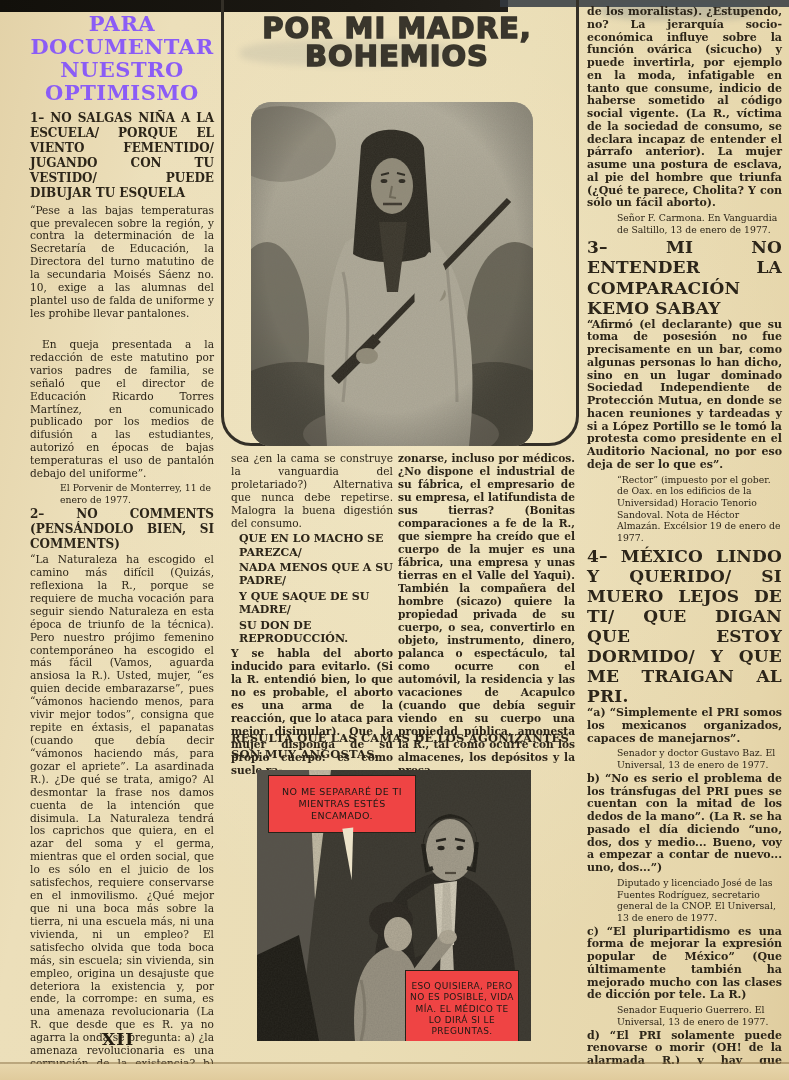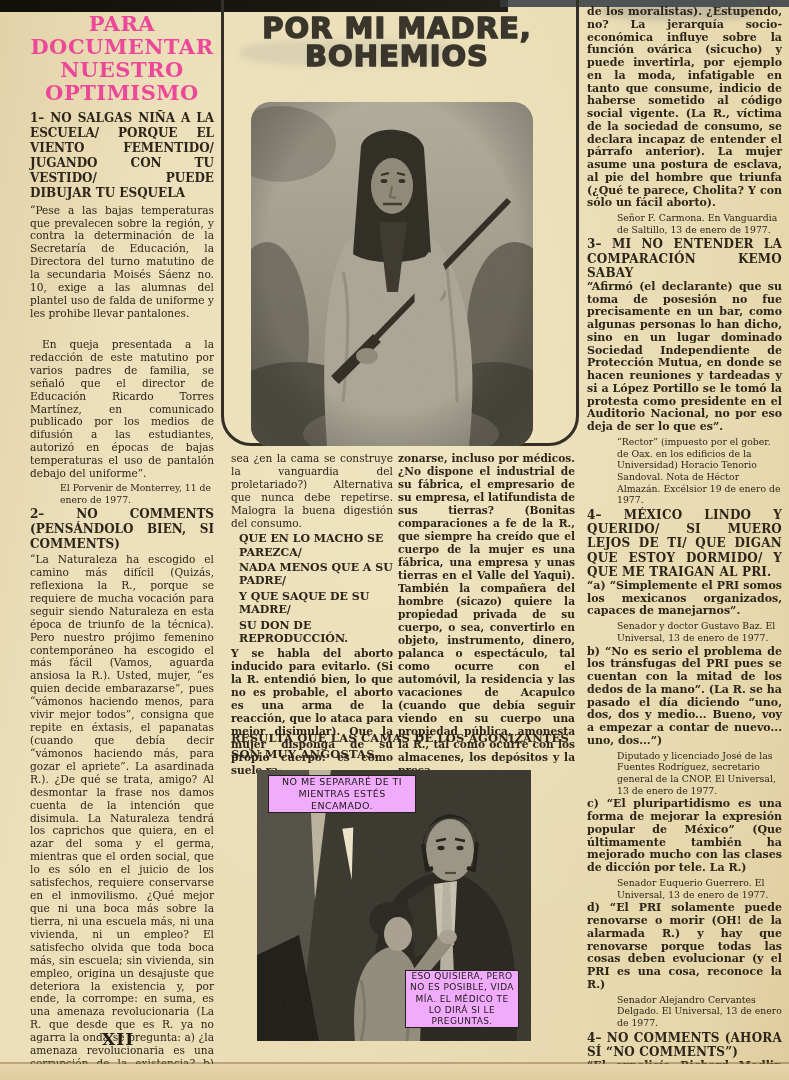--- a/index.html
+++ b/index.html
@@ -11,21 +11,21 @@
     font-family:"DejaVu Serif","Liberation Serif",serif;
     color:#2c2519;
   }
   .abs{position:absolute;}
   
   .topbar-main{left:0;top:0;width:508px;height:12px;background:linear-gradient(90deg,#12100b,#1c1913 70%,#23201a);}
   .topbar-right{left:500px;top:0;width:289px;height:7px;background:#343b42;opacity:.85;}
   .ghost{filter:blur(3px);opacity:.22;background:#41546a;border-radius:40%;}
   
   .leftcol{left:30px;top:12px;width:184px;}
-  .lc-title{font-size:21px;font-weight:bold;text-align:center;line-height:1.1;letter-spacing:.5px;color:#ec4899;}
+  .lc-title{font-size:21px;font-weight:bold;text-align:center;line-height:1.1;letter-spacing:.5px;color:#8b5cf6;}
   .lc-h{font-size:12px;font-weight:bold;text-align:justify;line-height:1.24;margin-top:7px;}
   .lc-p{font-size:10.6px;text-align:justify;line-height:1.22;margin-top:3px;}
   .lc-p.indent{text-indent:12px;margin-top:18px;}
   .credit{font-size:9.3px;line-height:1.26;padding-left:30px;margin:2px 0;}
   .pagenum{left:102px;top:1029px;font-size:17px;font-weight:bold;letter-spacing:1px;color:#241e12;}
   
   .feature-box{left:221px;top:-30px;width:352px;height:470px;border:3px solid #332f27;border-radius:30px;}
   .headline{left:221px;top:14px;width:352px;text-align:center;line-height:.98;
     font-family:"DejaVu Sans","Liberation Sans",sans-serif;font-weight:bold;
     font-size:29px;letter-spacing:1px;color:#3a362c;
@@ -33,32 +33,32 @@
   .photo1{left:251px;top:102px;width:282px;height:344px;border-radius:20px;overflow:hidden;background:#a49f8f;}
   
   .col2{left:231px;top:452px;width:162px;}
   .col3{left:398px;top:452px;width:177px;}
   .mc-p{font-size:10.6px;text-align:justify;line-height:1.23;}
   .mc-bold{font-weight:bold;}
   .verse{font-size:11px;font-weight:bold;line-height:1.22;padding-left:8px;margin:2px 0;}
   .caption{left:231px;top:731px;width:348px;font-size:11.5px;font-weight:bold;line-height:1.35;letter-spacing:.2px;text-align:left;}
   
   .photo2{left:257px;top:770px;width:274px;height:271px;background:#35322a;overflow:hidden;}
-  .bubble{position:absolute;background:#f0abfc;border:1.5px solid #262219;color:#1c1914;
+  .bubble{position:absolute;background:#ef4444;border:1.5px solid #262219;color:#1c1914;
     font-family:"DejaVu Sans","Liberation Sans",sans-serif;text-align:center;
-    letter-spacing:.4px;padding:0 4px;line-height:1.25;}
+    letter-spacing:.4px;padding:10px 4px;line-height:1.25;}
   .bubble1{left:11px;top:5px;width:138px;font-size:9.5px;}
   .bubble1-tail{position:absolute;left:88px;top:58px;width:0;height:0;
     border-left:4px solid transparent;border-right:7px solid transparent;border-top:52px solid #ece3c9;
     transform:rotate(-6deg);}
   .bubble2{left:148px;top:200px;width:104px;font-size:9px;text-align:center;}
   
   .rightcol{left:587px;top:5px;width:195px;}
   .rc-p{font-size:11px;font-weight:bold;text-align:justify;line-height:1.16;margin-top:1px;}
-  .rc-h{font-size:12px;font-weight:bold;text-align:justify;line-height:1.18;margin-top:1px;letter-spacing:.2px;}
+  .rc-h{font-size:17px;font-weight:bold;text-align:justify;line-height:1.18;margin-top:1px;letter-spacing:.2px;}
   
   .bottom-line{left:0;top:1062px;width:789px;height:2px;background:rgba(138,112,66,.5);}
   .bottom-band{left:0;top:1064px;width:789px;height:16px;background:linear-gradient(#e7d6ac,#e0cb9c);}
 </style>
 </head>
 <body>
 
 <div class="abs topbar-main"></div>
 <div class="abs topbar-right"></div>
 <div class="abs ghost" style="left:600px;top:2px;width:160px;height:18px;"></div>

